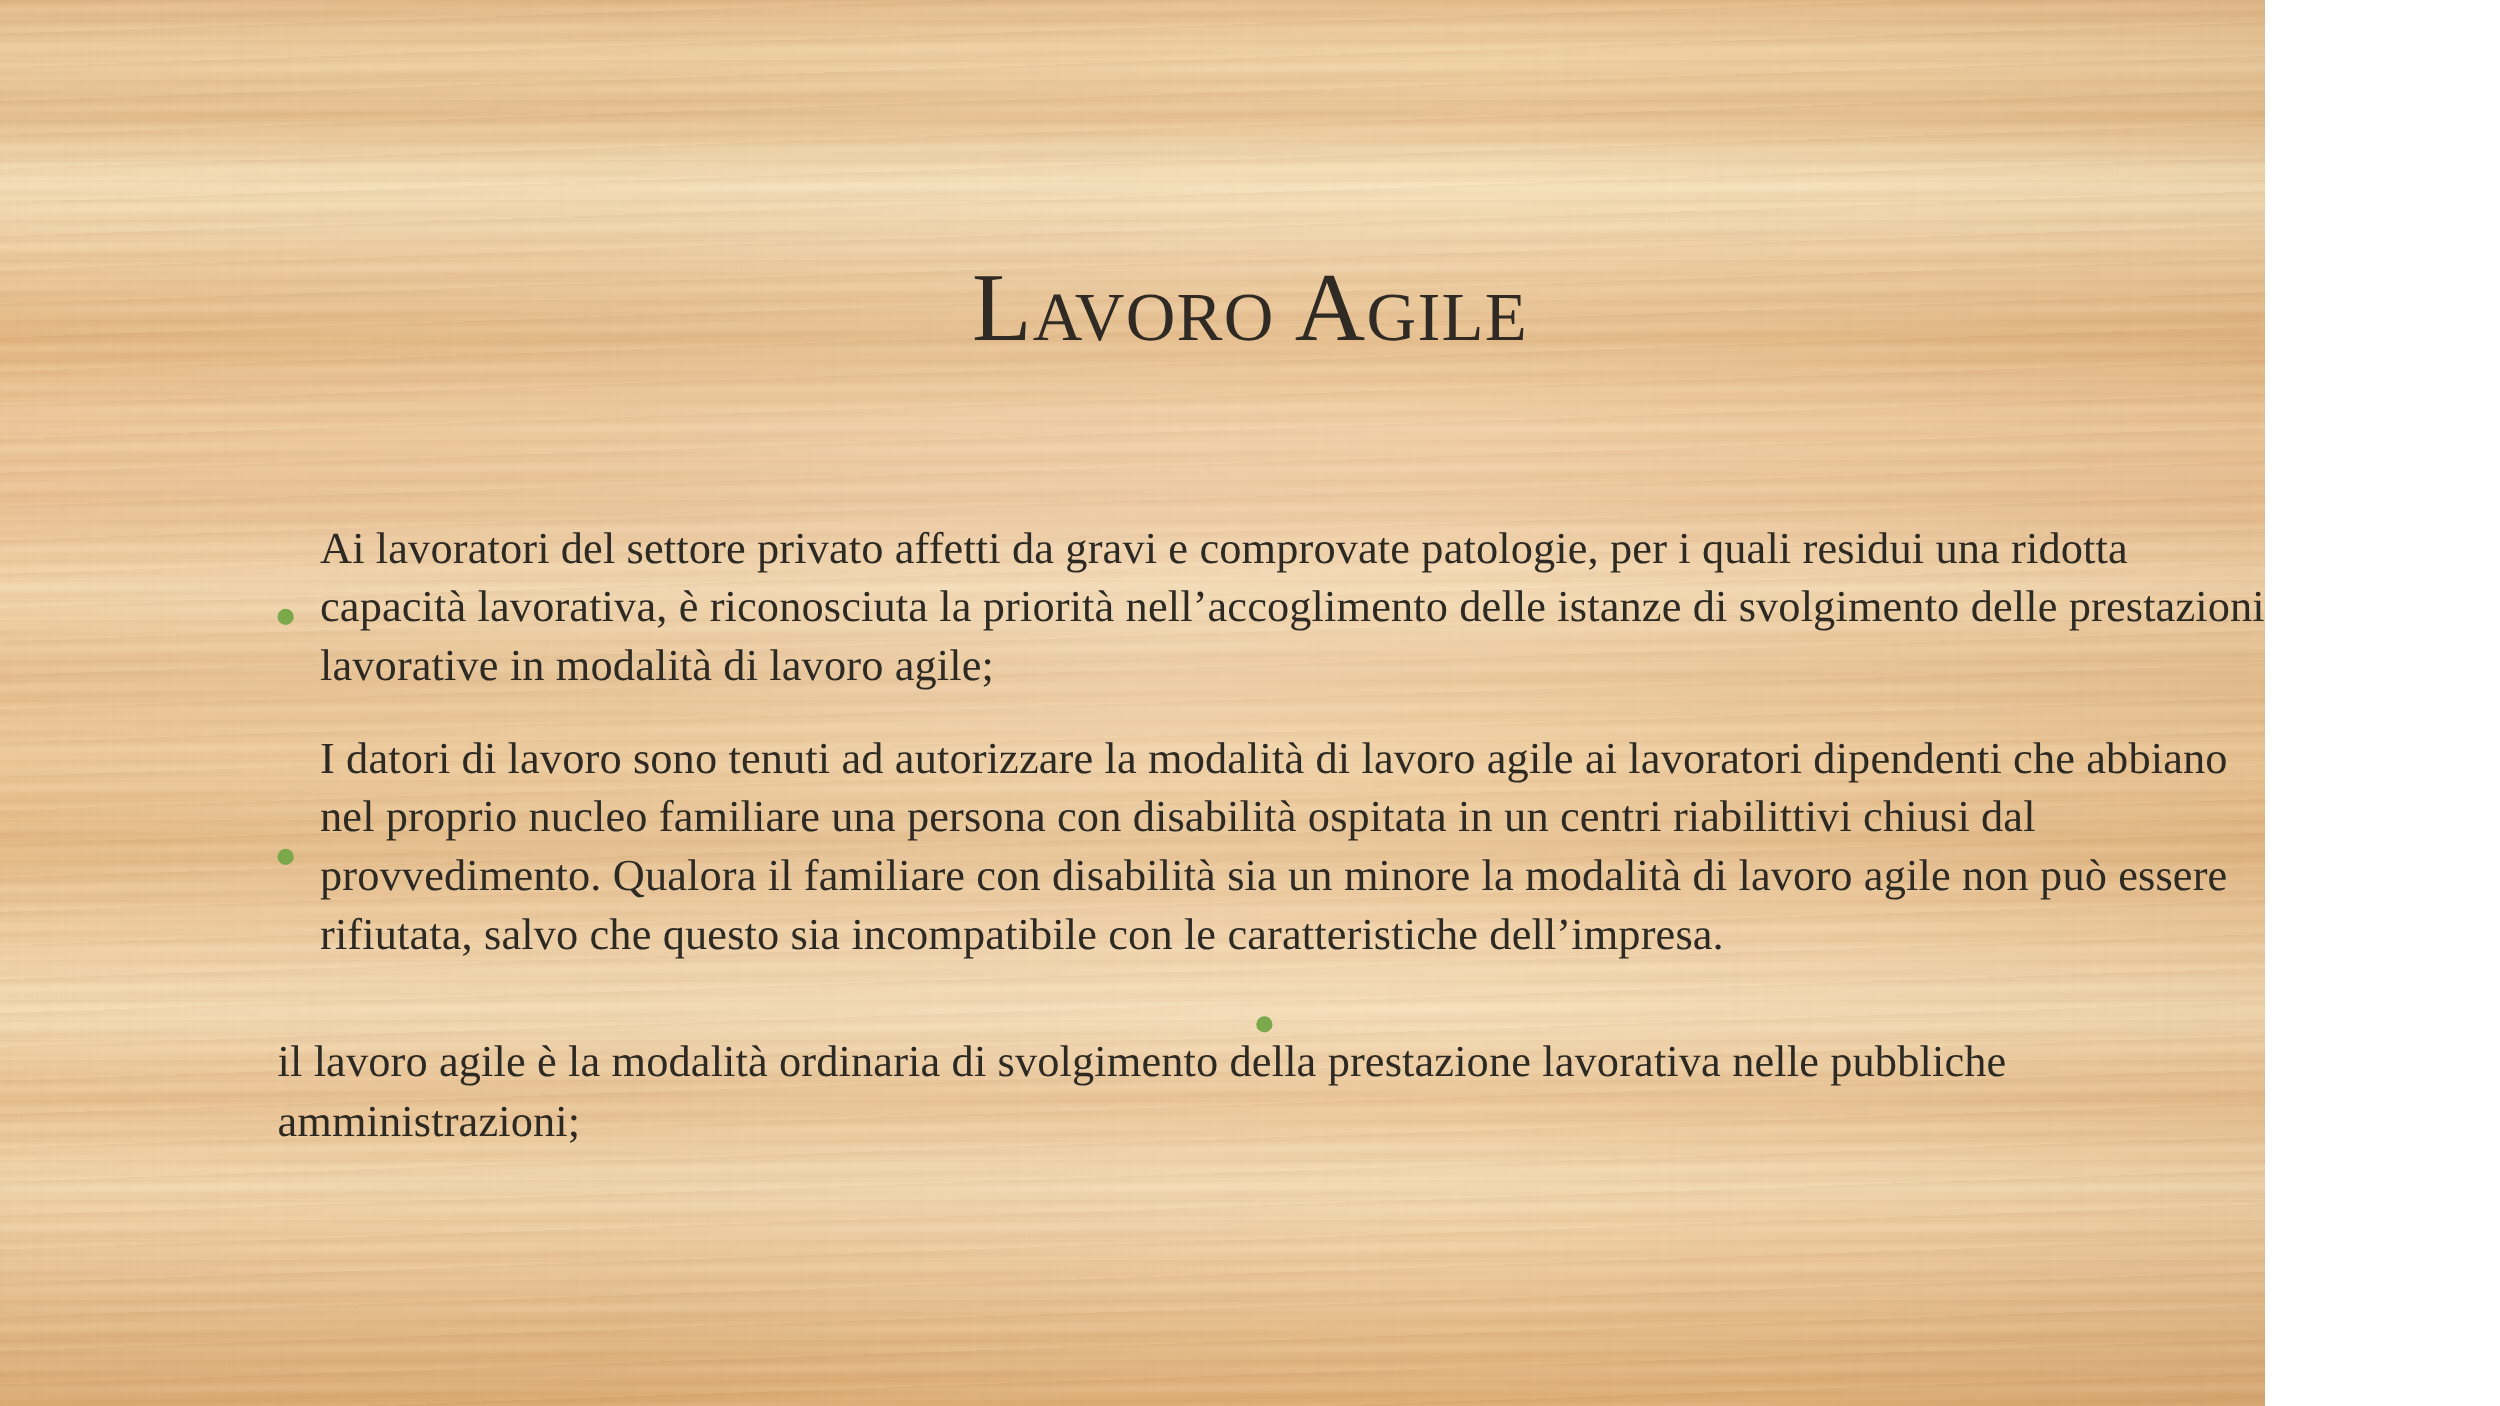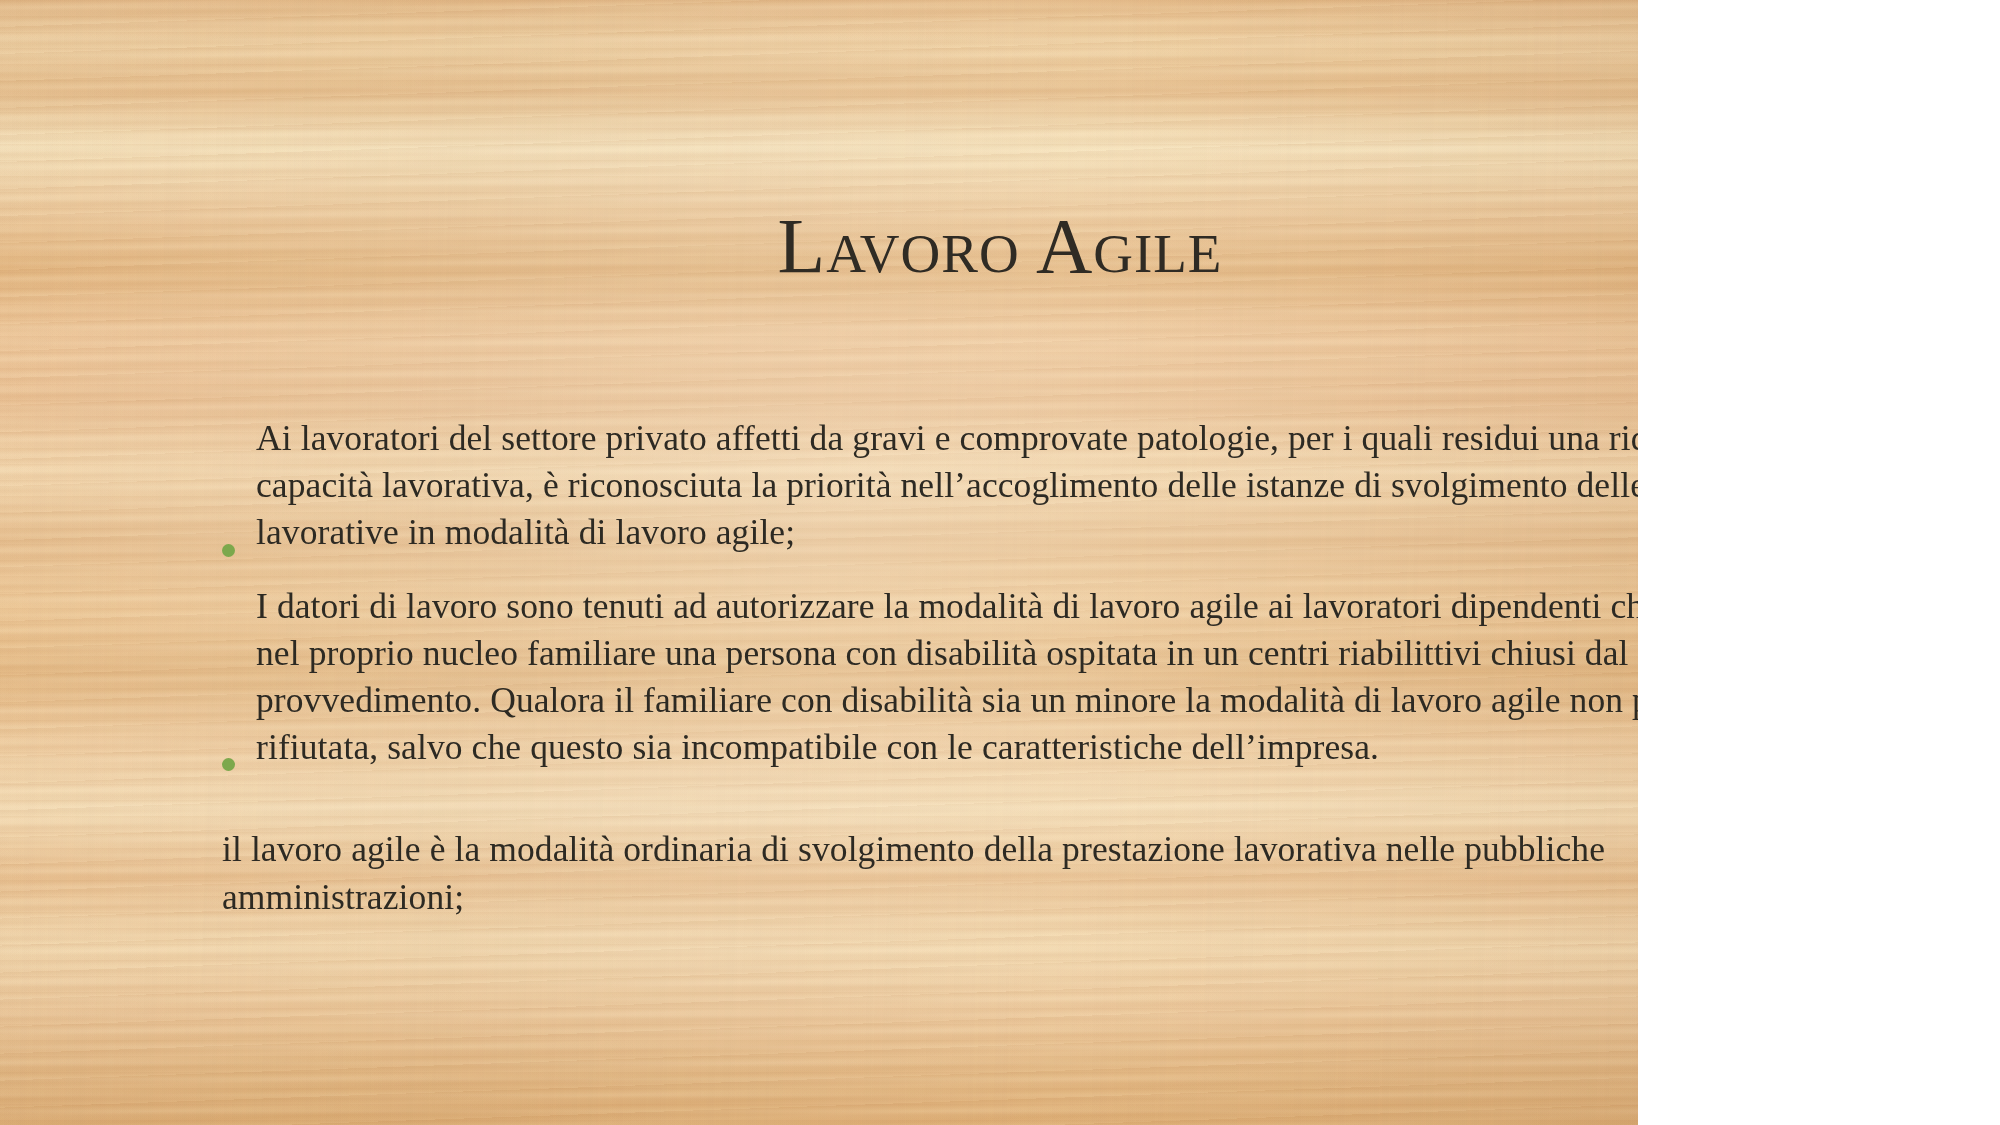--- a/index.html
+++ b/index.html
@@ -8,21 +8,21 @@
     width: 2000px;
     height: 1125px;
     overflow: hidden;
   }
   body {
     font-family: "Liberation Serif", serif;
   }
 
   .slide {
     position: relative;
-    width: 1638px;
+    width: 1812px;
     height: 1125px;
     overflow: hidden;
     background-color: #eab308;
   }
 
   
   .slide-bg {
     position: absolute;
     inset: 0;
     background-image:
@@ -102,21 +102,21 @@
 
   .body-block {
     position: absolute;
     top: 415px;
     left: 222px;
     width: 1600px;
   }
 
   .bullet-row {
     display: flex;
-    align-items: flex-end;
+    align-items: center;
     margin-bottom: 26px;
   }
   .bullet-row:last-child { margin-bottom: 0; flex-direction: column; }
 
   .bullet-dot {
     flex: 0 0 auto;
     width: 34px;
     padding-top: 16px;
     font-size: 34px;
     line-height: 0;

